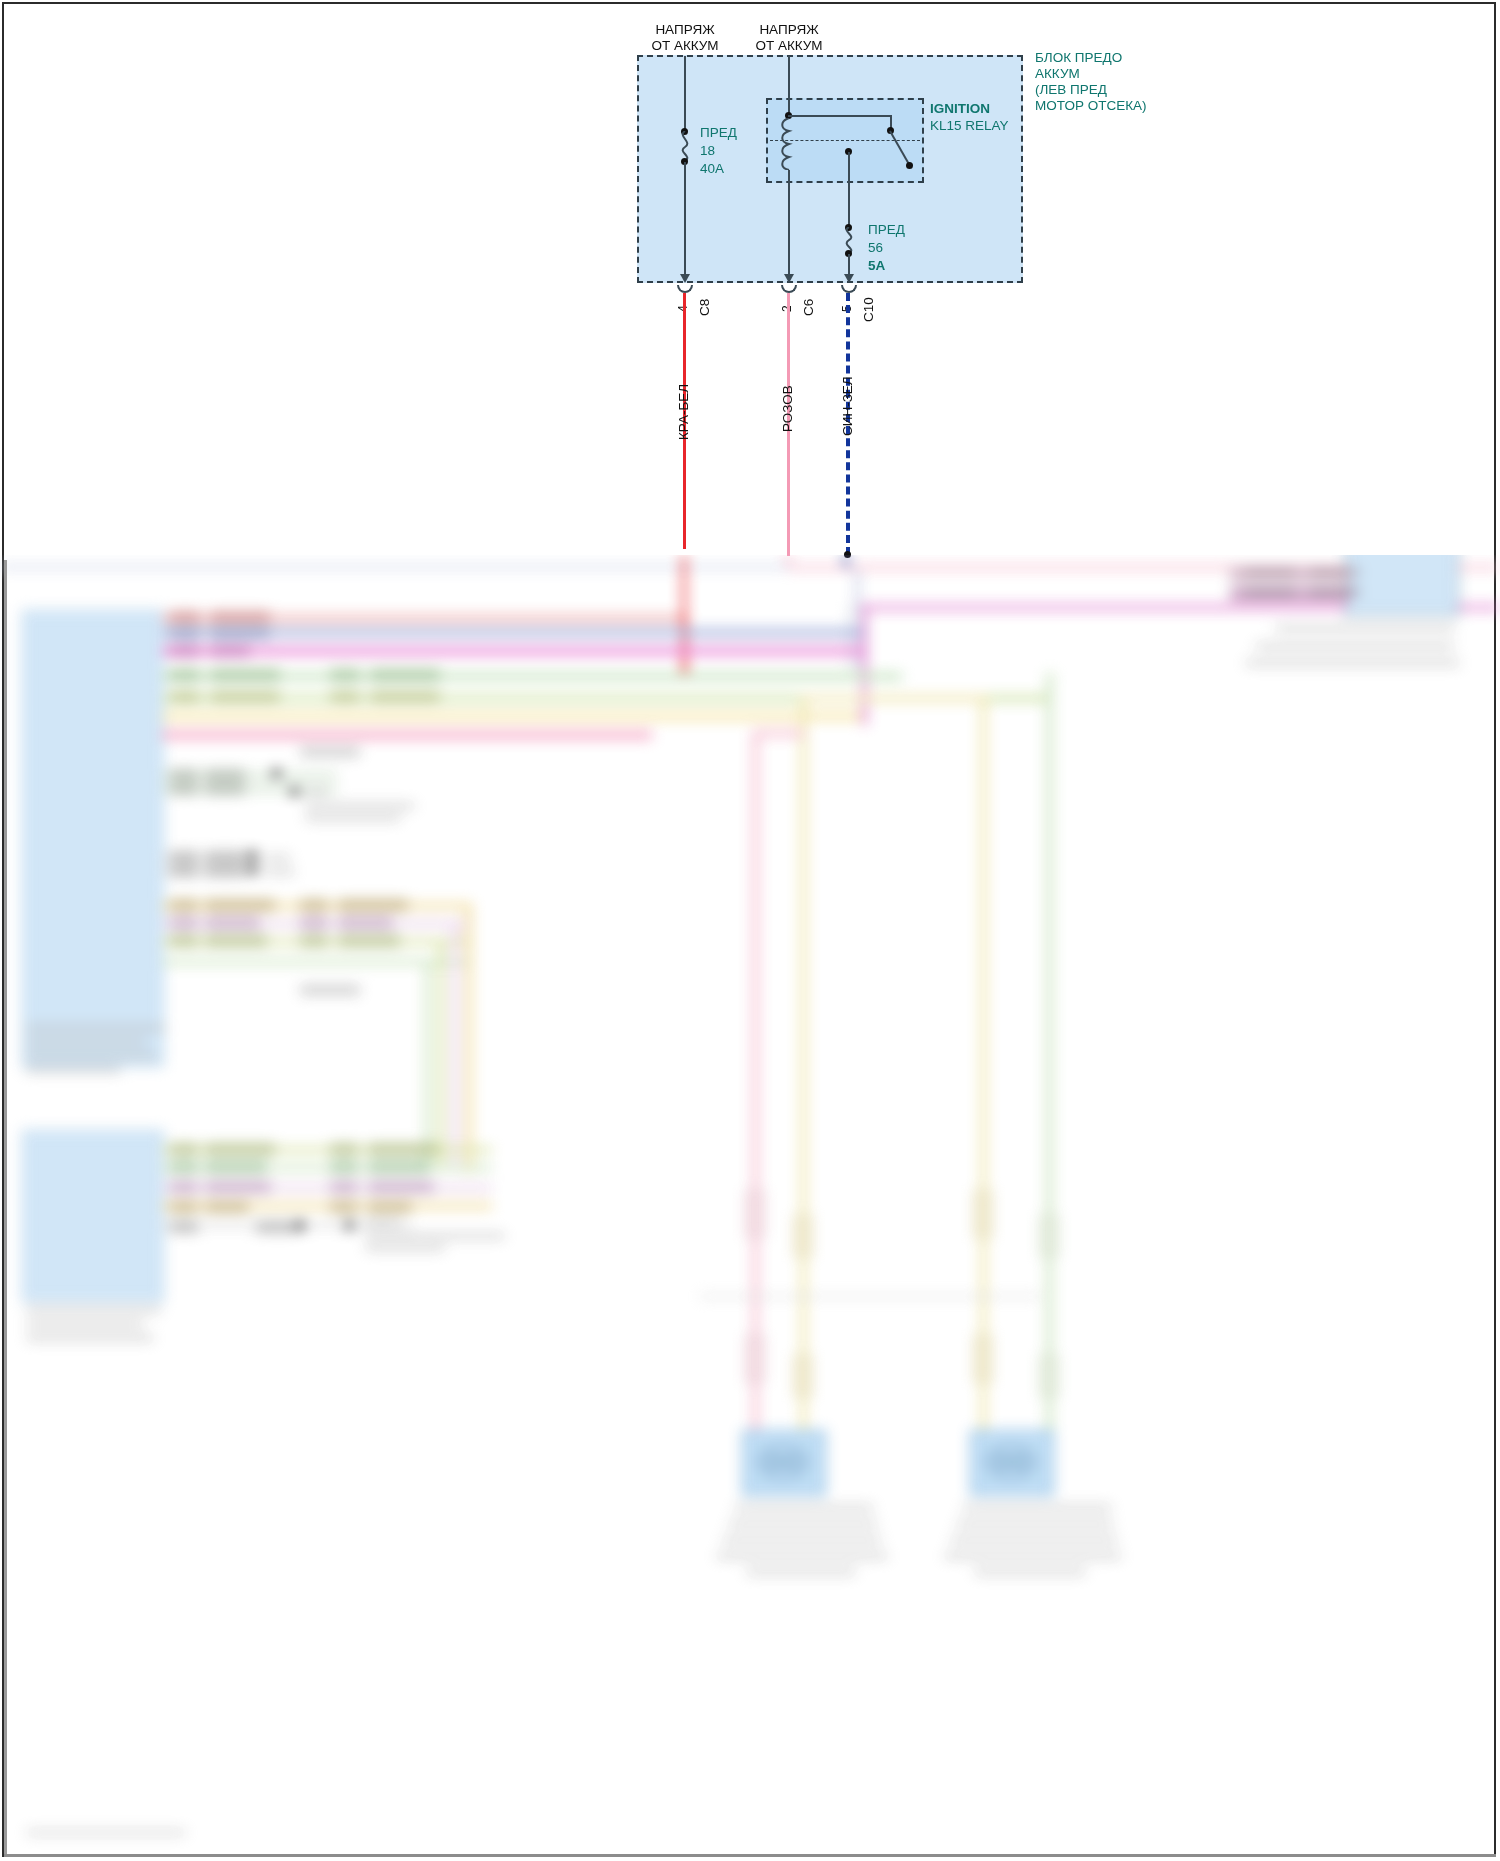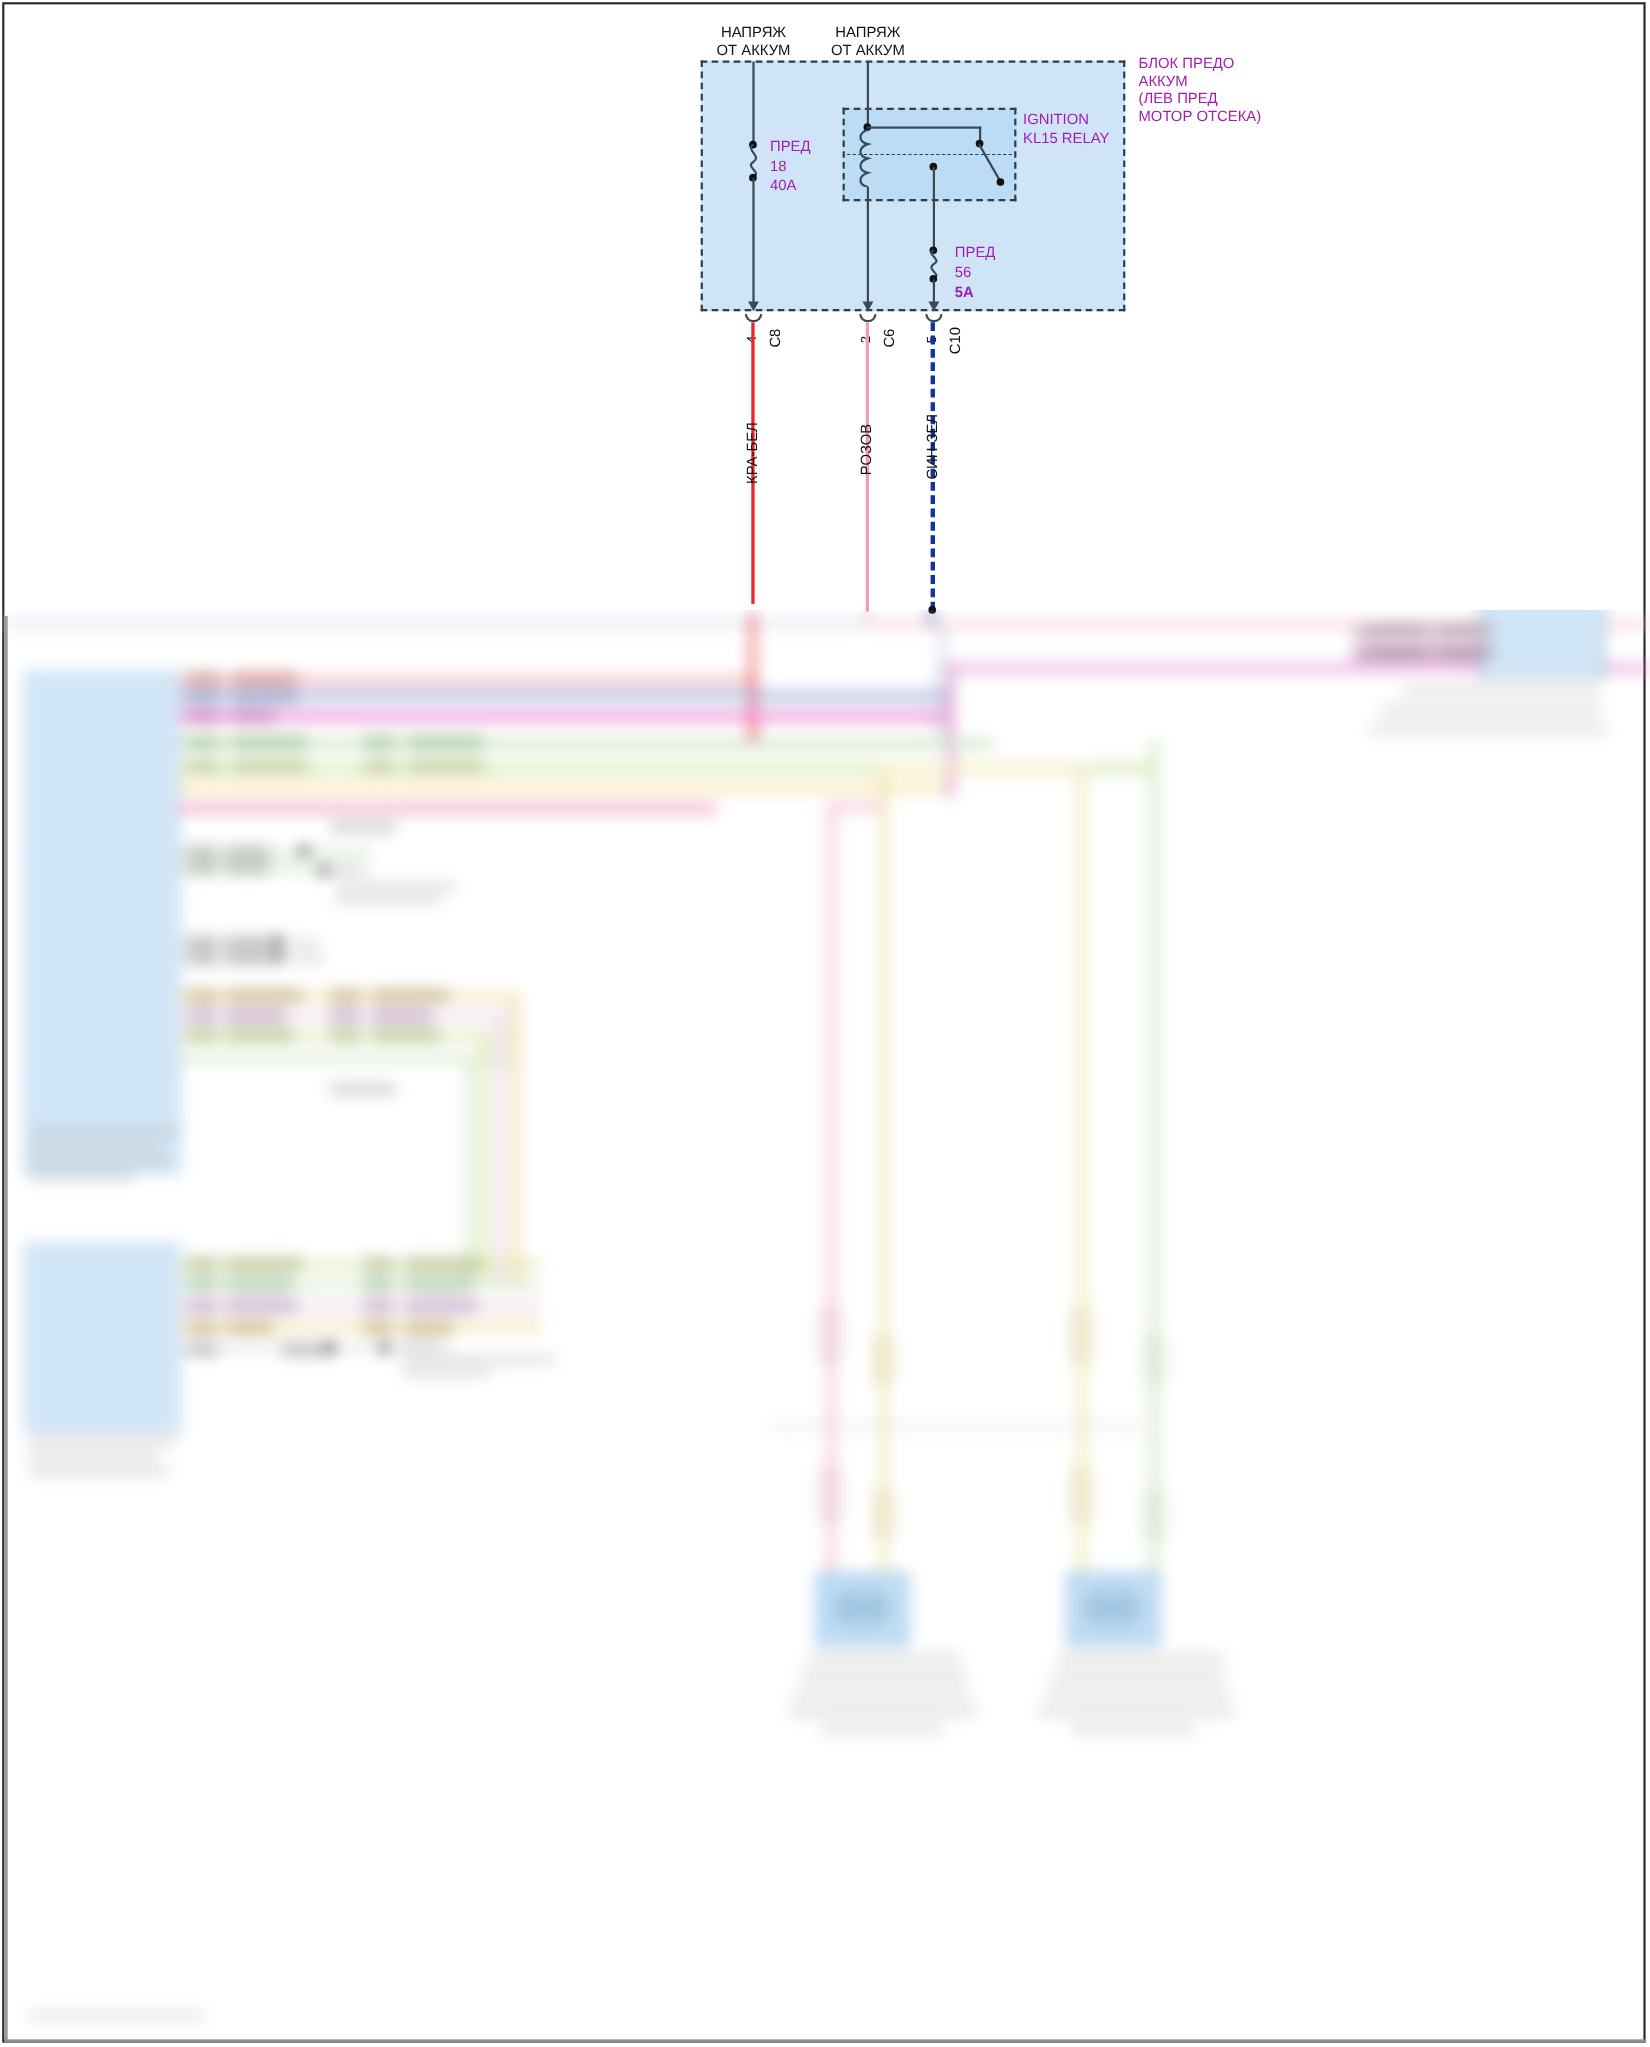--- a/index.html
+++ b/index.html
@@ -19,21 +19,21 @@
 
   .fuseblock{
     position:absolute;left:637px;top:55px;width:386px;height:228px;
     background:#cfe5f7;border:2px dashed #2f3f4a;box-sizing:border-box;
   }
   .relaybox{
     position:absolute;left:766px;top:98px;width:158px;height:85px;
     background:#bcdcf5;border:2px dashed #2f3f4a;box-sizing:border-box;
   }
 
-  .lbl{position:absolute;font-size:13.5px;color:#a21caf;line-height:16px;white-space:pre;}
+  .lbl{position:absolute;font-size:13.5px;color:#0f766e;line-height:16px;white-space:pre;}
   .lbl-c{position:absolute;font-size:13.5px;color:#111;line-height:16px;text-align:center;white-space:pre;}
   .vline{position:absolute;width:2px;background:#3a4a55;}
   .hline{position:absolute;height:2px;background:#3a4a55;}
   .dot{position:absolute;width:7px;height:7px;border-radius:50%;background:#111;}
 
   .redwire{position:absolute;width:3px;background:#e8262b;}
   .pinkwire{position:absolute;width:3px;background:#f49ab5;}
   .bluedash{position:absolute;width:0;border-left:4px dashed #12359b;}
 
   .rot{
@@ -92,21 +92,21 @@
     <div class="lbl-c" style="left:734px;top:38px;width:110px;">ОТ АККУМ</div>
 
     <div class="fuseblock"></div>
 
     <div class="lbl" style="left:1035px;top:50px;">БЛОК ПРЕДО</div>
     <div class="lbl" style="left:1035px;top:66px;">АККУМ</div>
     <div class="lbl" style="left:1035px;top:82px;">(ЛЕВ ПРЕД</div>
     <div class="lbl" style="left:1035px;top:98px;">МОТОР ОТСЕКА)</div>
 
     <div class="relaybox"></div>
-    <div class="lbl" style="left:930px;top:101px;">IGNITION</div>
+    <div class="lbl" style="left:930px;top:101px;font-weight:bold;">IGNITION</div>
     <div class="lbl" style="left:930px;top:118px;">KL15 RELAY</div>
 
     <div style="position:absolute;left:770px;top:140px;width:150px;height:0;border-top:1px dashed #2f3f4a;"></div>
 
     <div class="vline" style="left:684px;top:56px;height:76px;"></div>
     <div class="dot" style="left:681px;top:128px;"></div>
     <svg class="fusesvg" style="left:674px;top:131px;" width="22" height="30" viewBox="0 0 22 30">
       <path d="M11,0 C3,5 19,11 11,16 C3,21 19,25 11,30" fill="none" stroke="#3a4a55" stroke-width="2"></path>
     </svg>
     <div class="dot" style="left:681px;top:158px;"></div>

